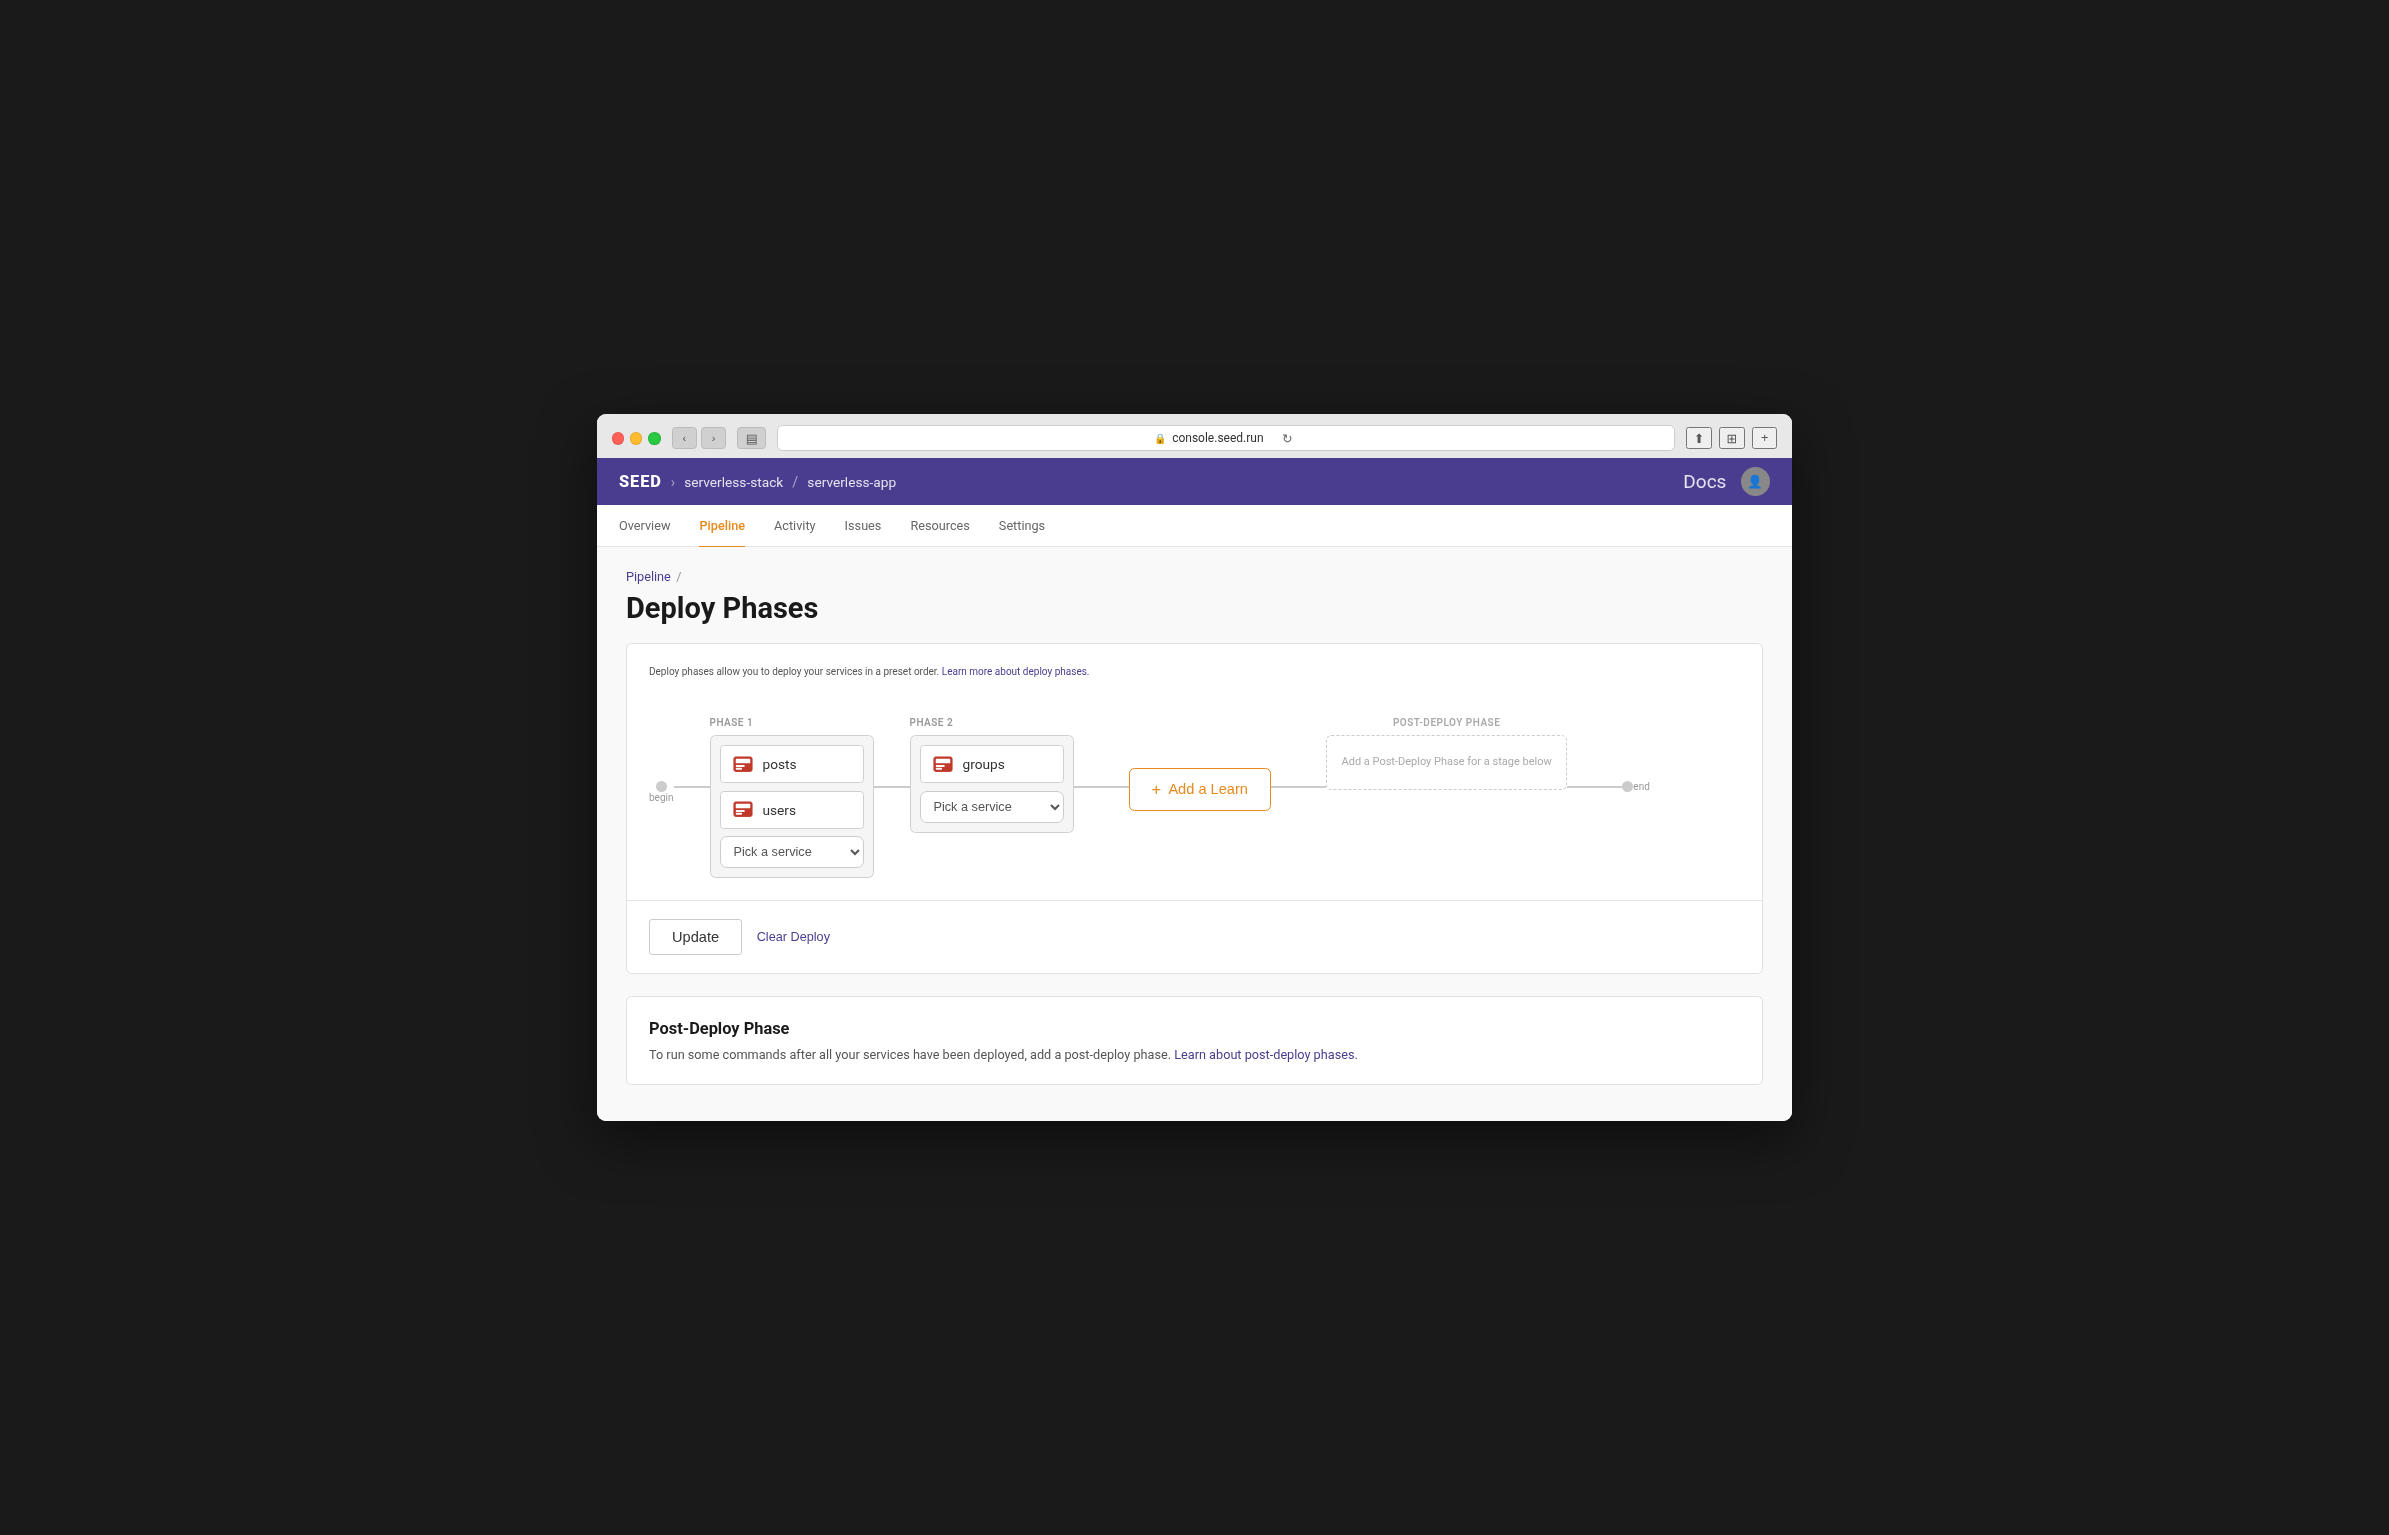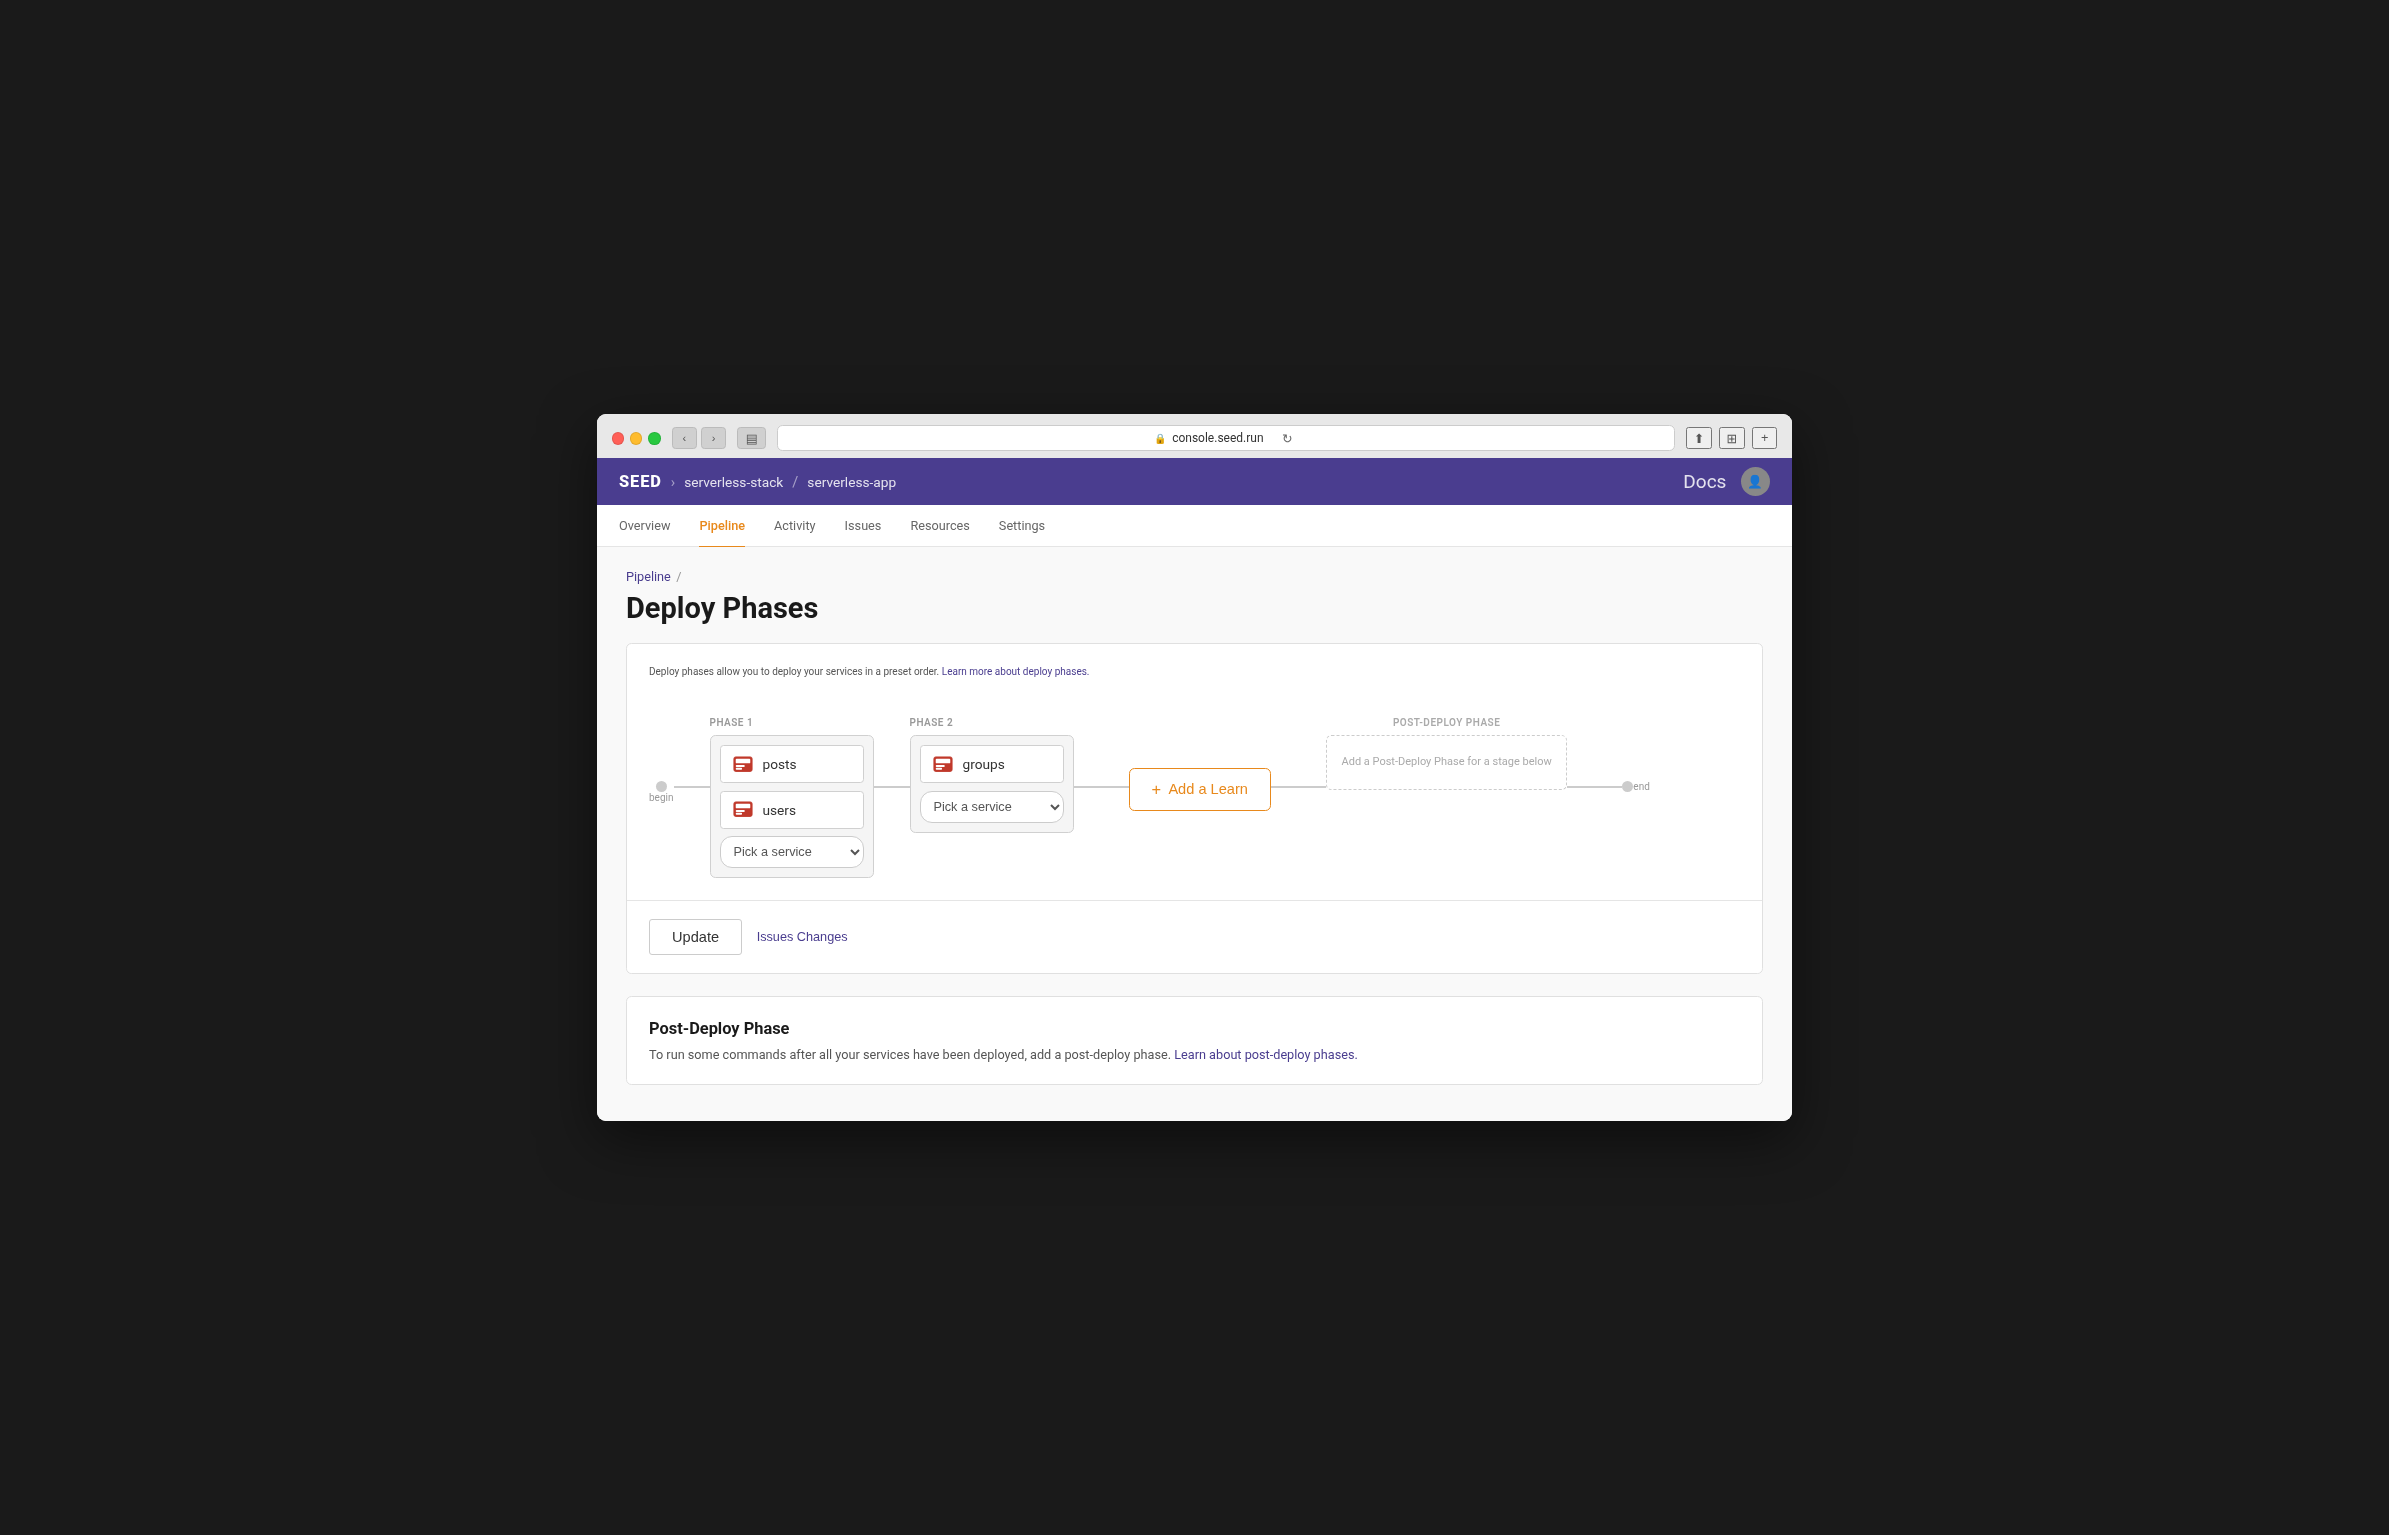--- a/index.html
+++ b/index.html
@@ -295,21 +295,21 @@
     }
     .service-name {
       font-size: 13.7px;
       color: #333;
       font-weight: 400;
     }
     .service-select {
       width: 100%;
       padding: 7.3px 9px;
       border: 0.9px solid #ccc;
-      border-radius: 12px;
+      border-radius: 7px;
       background: #fff;
       font-size: 12.7px;
       color: #555;
       appearance: auto;
       cursor: pointer;
     }
     .add-phase-btn {
       display: flex;
       align-items: center;
       gap: 7.3px;
@@ -568,21 +568,21 @@
 
           <div style="display:flex; flex-direction:row; align-items:center; margin-top: 64px;">
             <div class="pipeline-line-dot"></div>
             <span class="pipeline-label">end</span>
           </div>
         </div>
       </div>
 
       <div class="action-row">
         <button class="update-btn">Update</button>
-        <button class="clear-btn">Issues Changes</button>
+        <button class="clear-btn">Clear Deploy</button>
       </div>
     </div>
 
     <div class="post-deploy-section">
       <h2 class="section-title">Post-Deploy Phase</h2>
       <p class="section-desc">
         <span>To run some commands after all your services have been deployed, add a post-deploy phase.</span>
         <a href="#" style="color:#4a3d8f;">Learn about post-deploy phases.</a>
       </p>
     </div>

